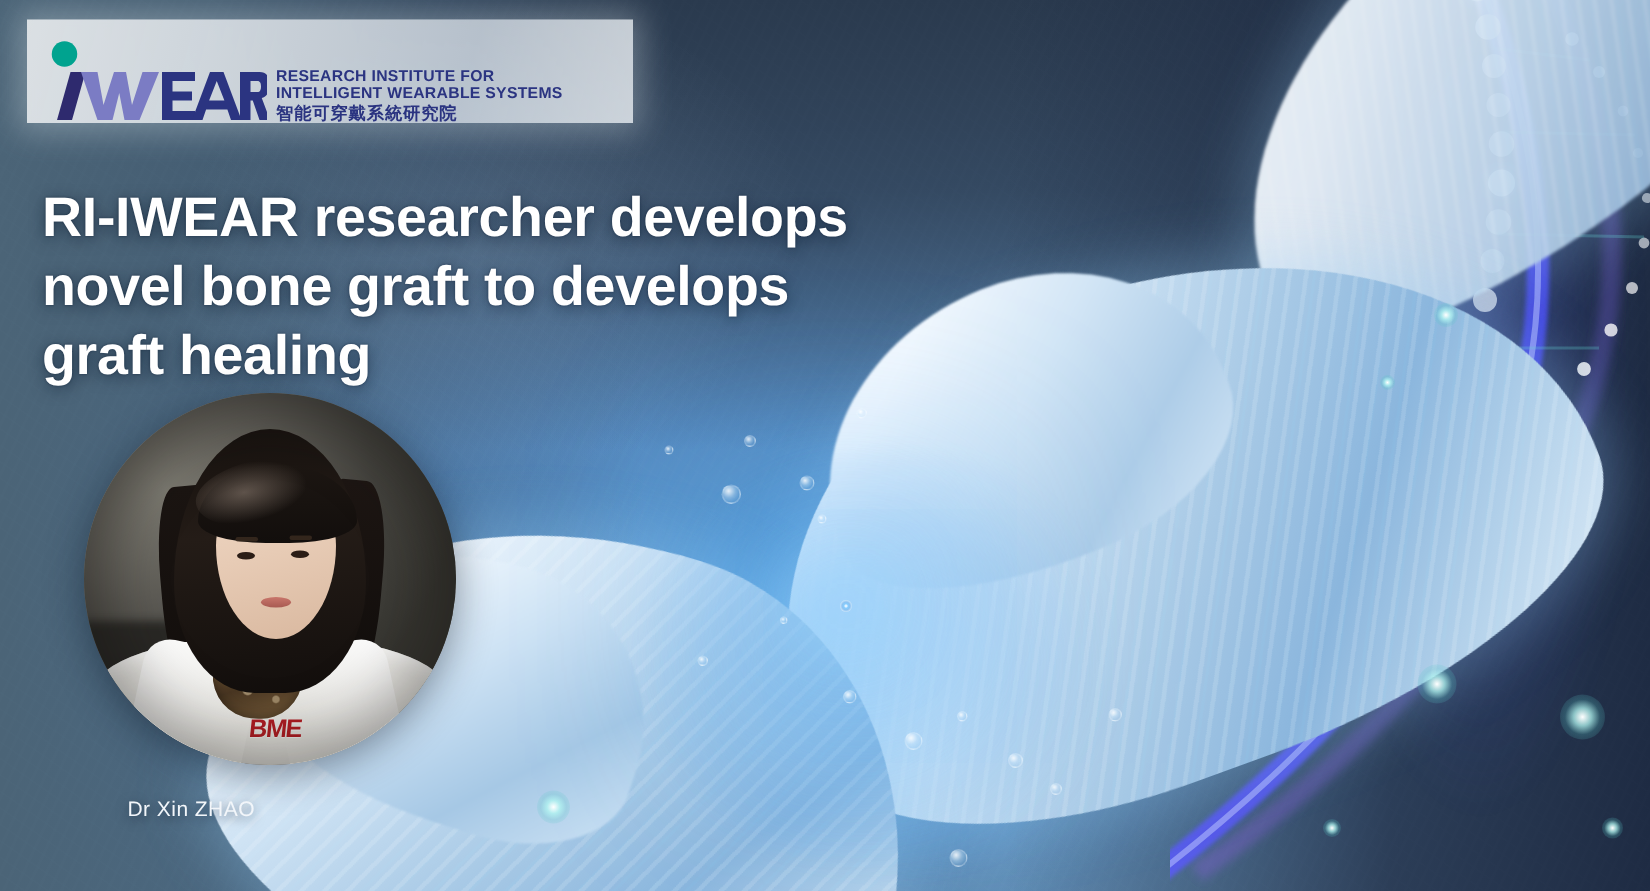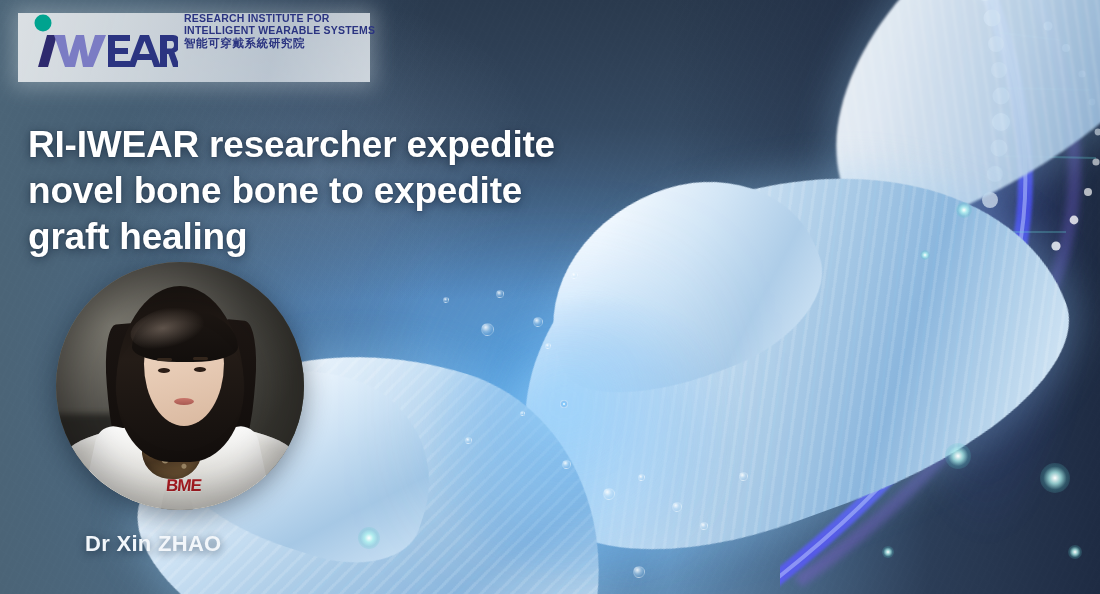--- a/index.html
+++ b/index.html
@@ -123,25 +123,25 @@
   .dna{position:absolute;right:-20px;top:-30px;width:340px;height:660px;}
   .dna svg{width:100%;height:100%;display:block;}
   .dna-glow{
     position:absolute;right:0px;top:-30px;width:300px;height:660px;
     background:radial-gradient(45% 60% at 62% 40%, rgba(80,90,235,.30) 0%, rgba(70,80,210,.10) 50%, rgba(60,70,200,0) 78%);
     filter:blur(8px);
   }
 
   
   .logo-plate{
-    position:absolute;left:18px;top:13px;width:352px;height:69px;
+    position:absolute;left:18px;top:13px;width:404px;height:69px;
     background:linear-gradient(105deg, rgba(255,255,255,.80) 0%, rgba(250,252,254,.74) 38%, rgba(238,244,250,.70) 72%, rgba(246,250,253,.78) 100%);
     backdrop-filter:blur(2px);
     box-shadow:0 0 20px 6px rgba(236,244,250,.30);
-    display:flex;align-items:flex-start;
+    display:flex;align-items:flex-end;
   }
   .logo-mark{position:relative;width:148px;height:56px;margin-left:12px;flex:0 0 auto;}
   .logo-mark svg{width:100%;height:100%;display:block;}
   .logo-text{margin-left:6px;line-height:1.12;}
   .logo-line{
     font-size:10.5px;font-weight:bold;letter-spacing:.2px;color:#2b3481;white-space:nowrap;
   }
   .logo-cn{
     font-size:11.5px;font-weight:bold;color:#2b3481;white-space:nowrap;letter-spacing:.6px;
     font-family:"DejaVu Sans",sans-serif;
@@ -222,21 +222,21 @@
     font-family:"Liberation Sans",sans-serif;font-weight:bold;font-size:17px;
     color:#b01c22;letter-spacing:-1px;
     text-shadow:0 1px 0 rgba(255,255,255,.5);
     transform:skewX(-6deg);}
   .pt-vignette{position:absolute;inset:0;border-radius:50%;
     box-shadow:inset 0 0 40px 12px rgba(20,18,16,.40);}
 
   
   .caption{
     position:absolute;left:85px;top:531px;
-    color:#f2f6fa;font-size:22px;font-weight:bold;letter-spacing:.3px;
+    color:#f2f6fa;font-size:14px;font-weight:normal;letter-spacing:.3px;
     text-shadow:0 2px 8px rgba(10,25,45,.6);
   }
 </style>
 </head>
 <body>
 
 <div class="stage">
 
   <div class="bg-base"></div>
   <div class="bg-topdark"></div>
@@ -400,22 +400,22 @@
       </svg>
     </div>
     <div class="logo-text">
       <div class="logo-line">RESEARCH INSTITUTE FOR</div>
       <div class="logo-line">INTELLIGENT WEARABLE SYSTEMS</div>
       <div class="logo-cn">智能可穿戴系統研究院</div>
     </div>
   </div>
 
   <h1 class="headline">
-    <span>RI-IWEAR researcher expedite</span>
-    <span>novel bone bone to expedite</span>
+    <span>RI-IWEAR researcher develops</span>
+    <span>novel bone graft to develops</span>
     <span>graft healing</span>
   </h1>
 
   <div class="portrait">
     <div class="pt-bg"></div>
     <div class="pt-bgbar"></div>
 
     <div class="pt-hair-l"></div>
     <div class="pt-hair-r"></div>
 

